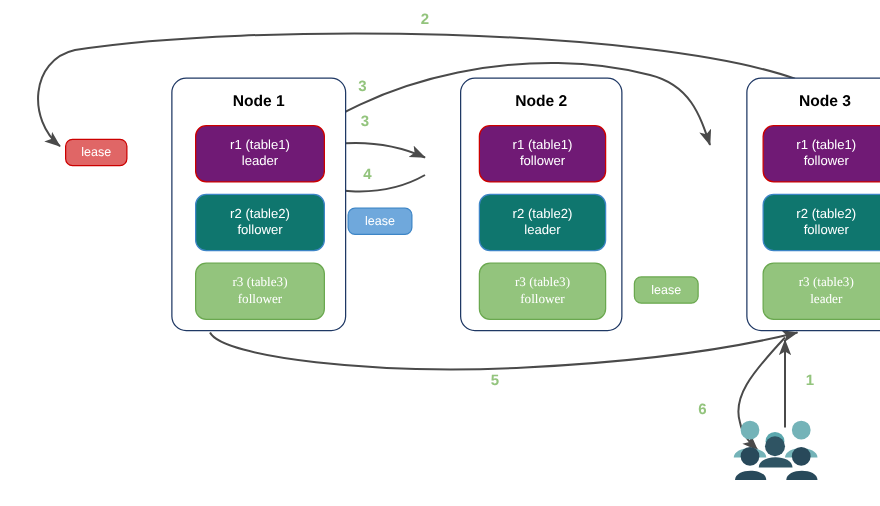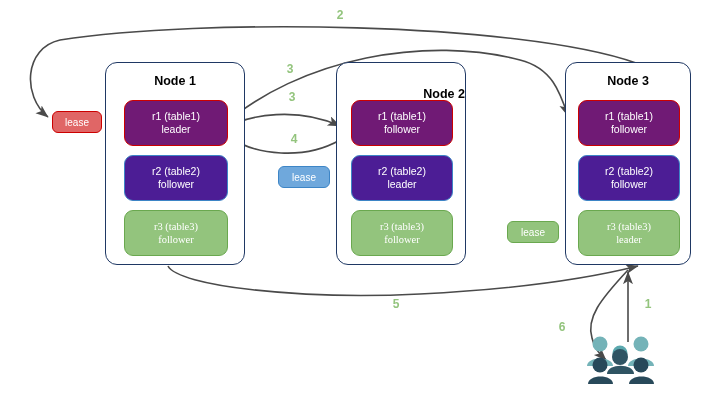--- a/index.html
+++ b/index.html
@@ -24,20 +24,21 @@
     width: 704px;
     height: 405px;
     pointer-events: none;
   }
   .node-box {
     position: absolute;
     border: 1.6px solid #1f3864;
     border-radius: 12px;
     background: #ffffff;
     box-sizing: border-box;
+    margin-left: 32px;
   }
   .node-title {
     position: absolute;
     left: 0;
     right: 0;
     text-align: center;
     font-size: 12.5px;
     font-weight: bold;
     color: #000000;
   }
@@ -49,21 +50,21 @@
     flex-direction: column;
     align-items: center;
     justify-content: center;
     font-size: 10.5px;
     line-height: 13px;
     color: #ffffff;
     text-align: center;
   }
   .replica span { display: block; }
   .rep-red   { background: #701a75; border: 1.6px solid #cc0000; }
-  .rep-blue  { background: #4c1d95; border: 1.6px solid #3d85c6; }
+  .rep-blue  { background: #0f766e; border: 1.6px solid #3d85c6; }
   .rep-green { background: #93c47d; border: 1.6px solid #6aa84f; font-family: Liberation Serif, serif; }
 
   .lease {
     position: absolute;
     border-radius: 6px;
     box-sizing: border-box;
     display: flex;
     align-items: center;
     justify-content: center;
     font-size: 10px;
@@ -122,21 +123,21 @@
       <span>r2 (table2)</span>
       <span>follower</span>
     </div>
     <div class="replica rep-green" style="left:18px; top:147px; width:104px; height:46px;">
       <span>r3 (table3)</span>
       <span>follower</span>
     </div>
   </div>
 
   <div class="node-box" style="left:336px; top:62px; width:130px; height:203px;">
-    <div class="node-title" style="top:24px;text-align:right;">Node 2</div>
+    <div class="node-title" style="top:11px;">Node 2</div>
     <div class="replica rep-red" style="left:14px; top:37px; width:102px; height:46px;">
       <span>r1 (table1)</span>
       <span>follower</span>
     </div>
     <div class="replica rep-blue" style="left:14px; top:92px; width:102px; height:46px;">
       <span>r2 (table2)</span>
       <span>leader</span>
     </div>
     <div class="replica rep-green" style="left:14px; top:147px; width:102px; height:46px;">
       <span>r3 (table3)</span>

